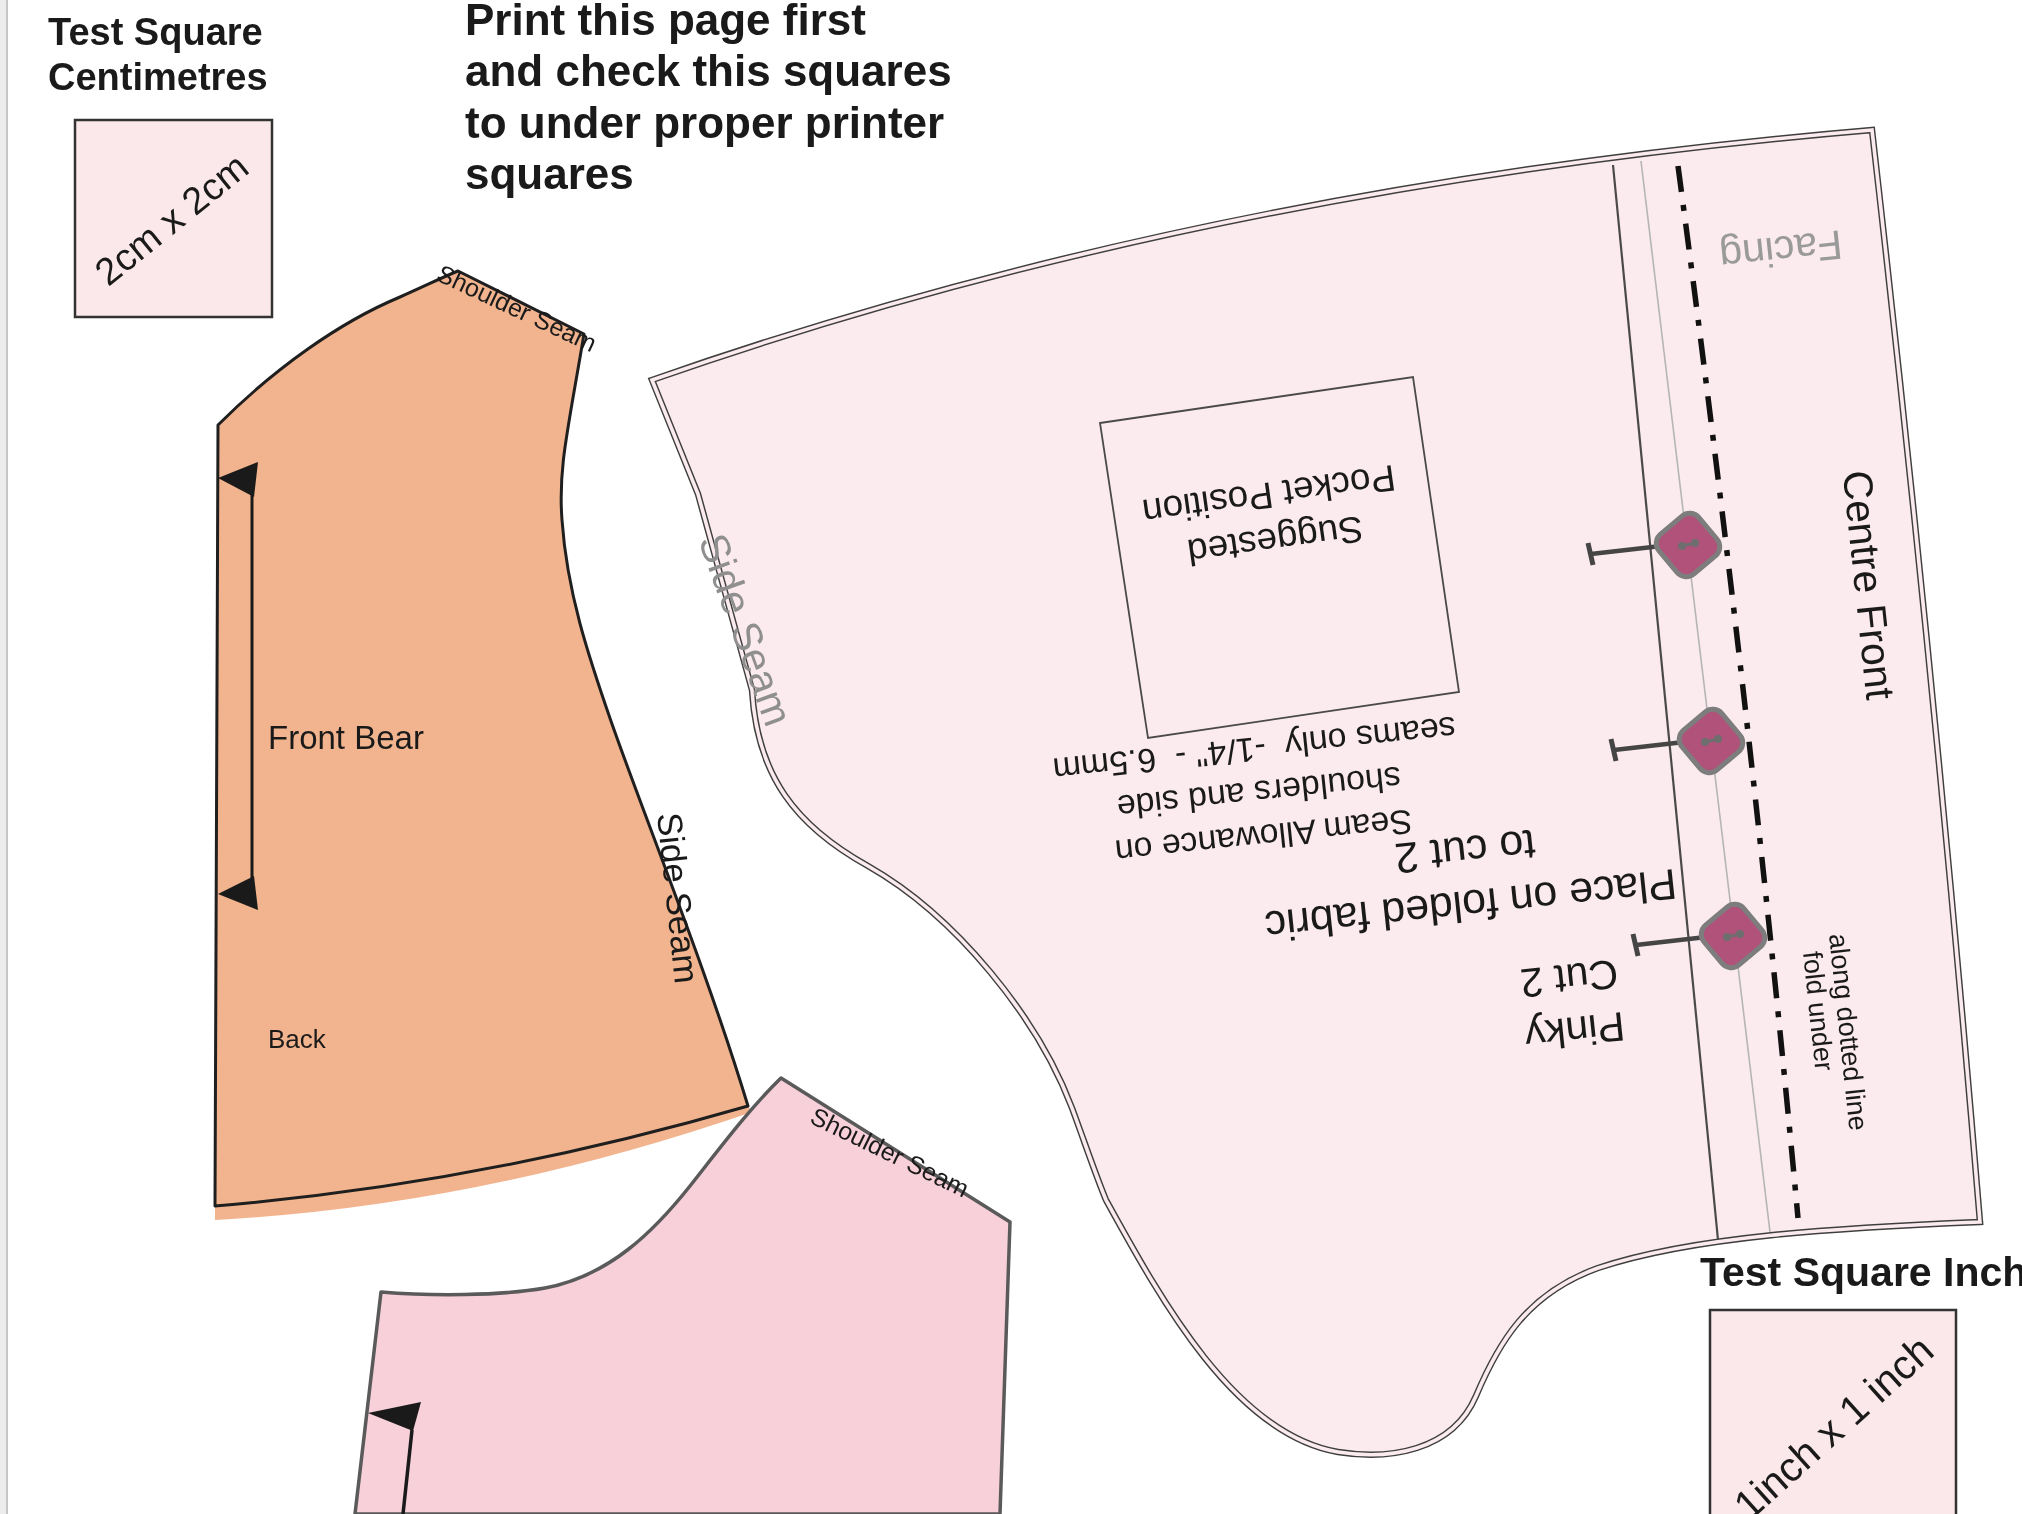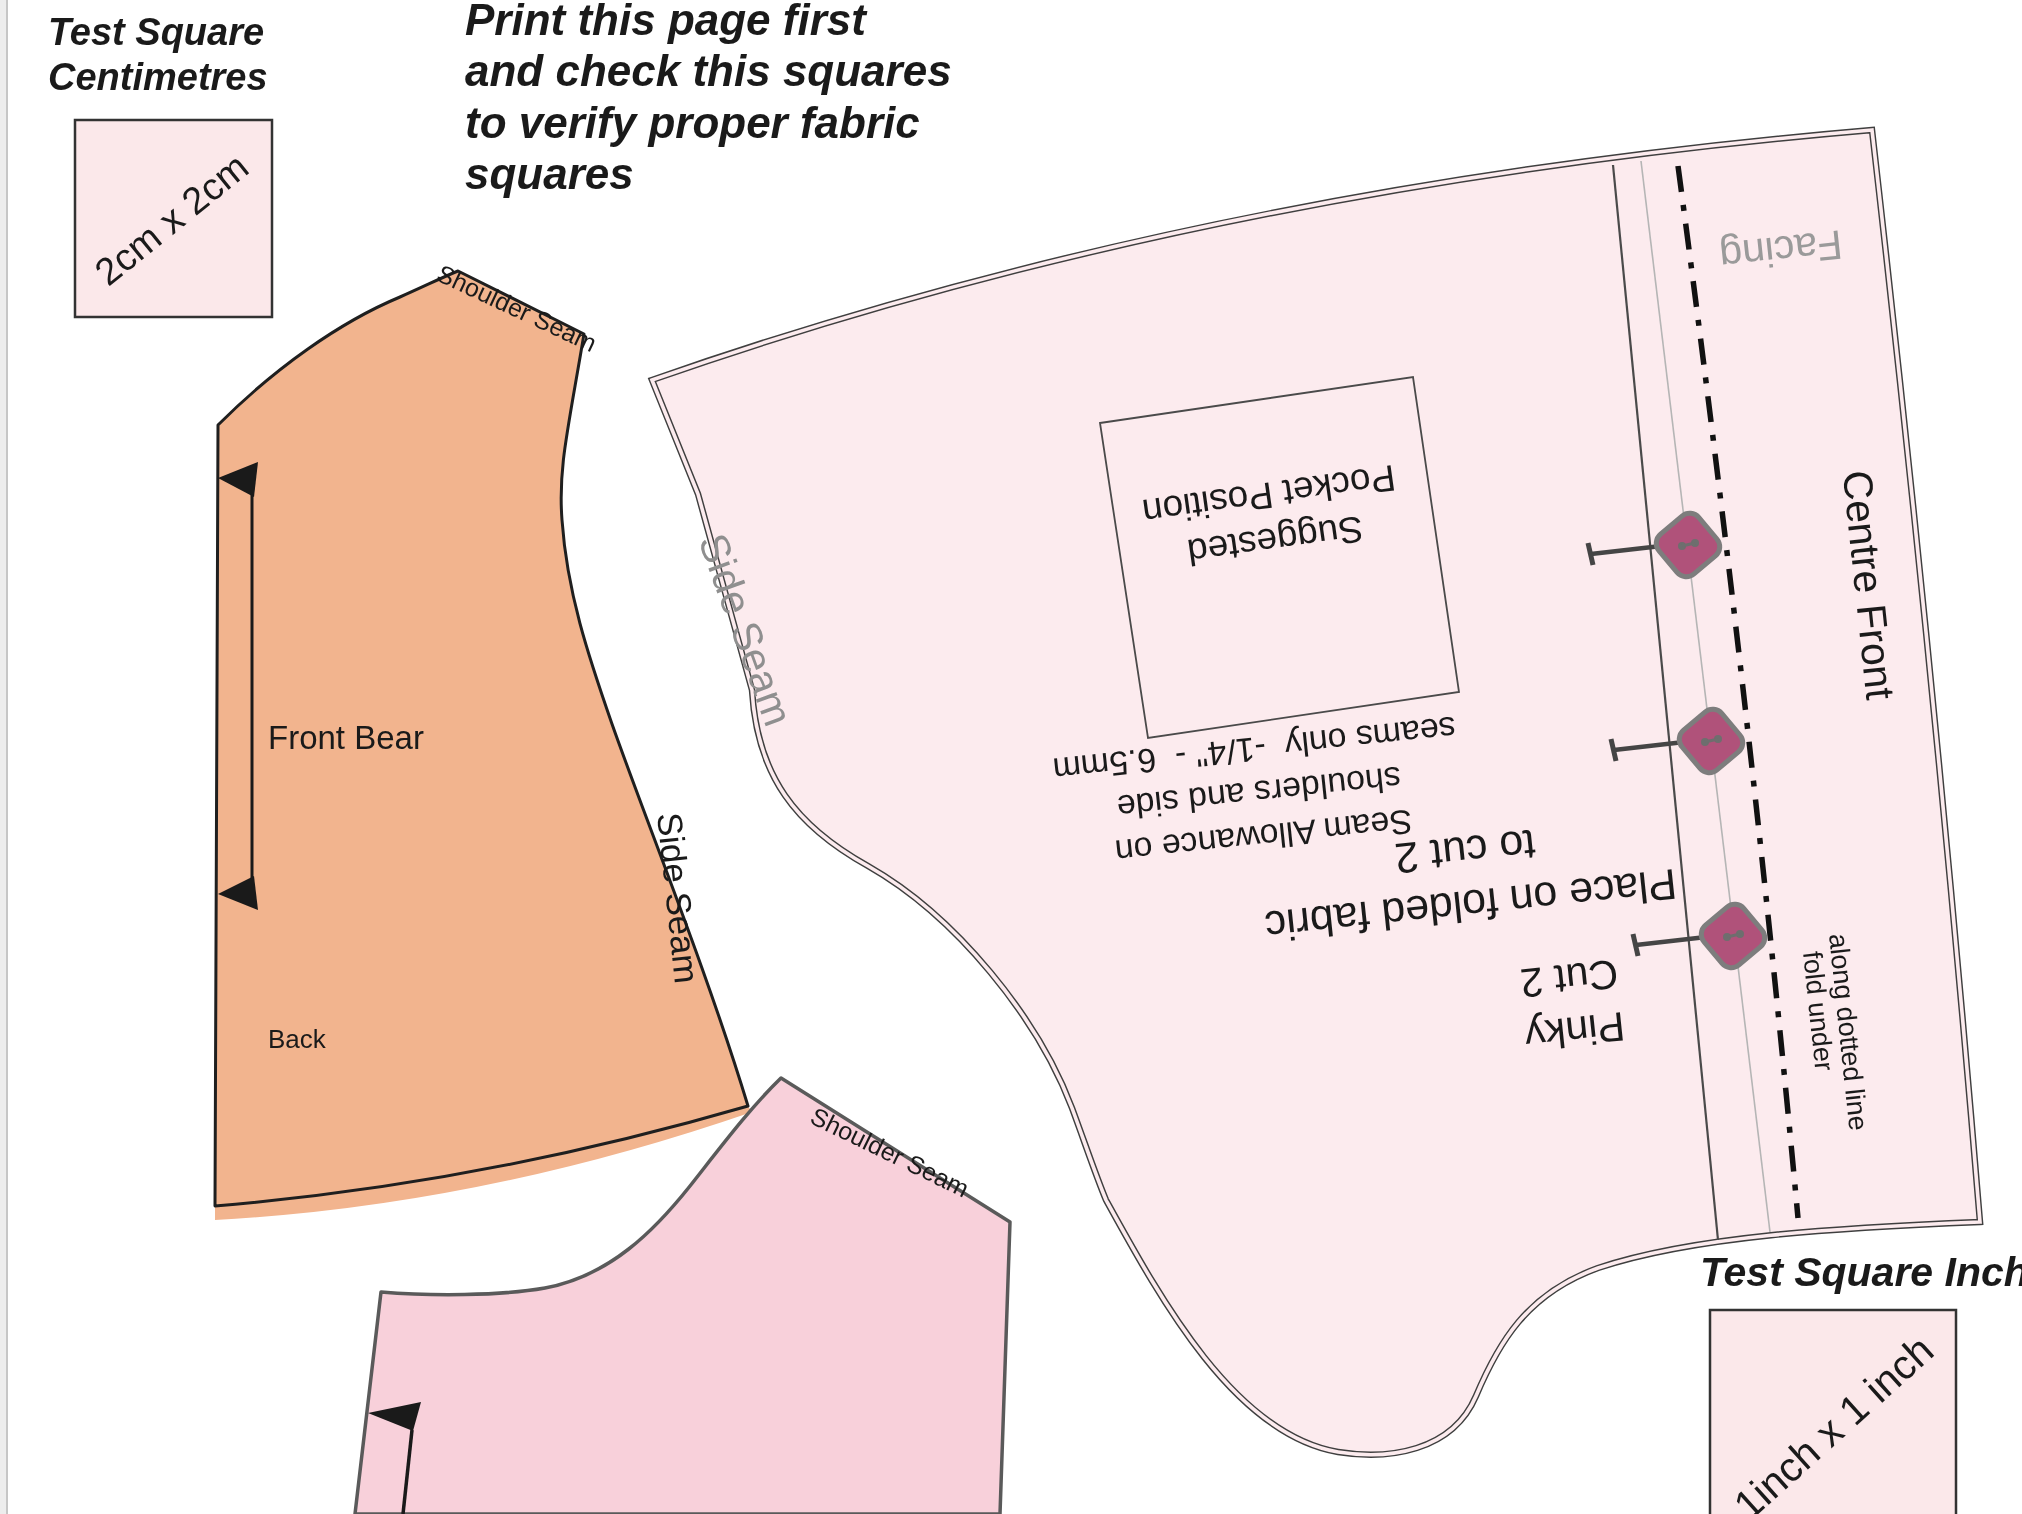--- a/index.html
+++ b/index.html
@@ -2,21 +2,21 @@
 <html><head>
 <meta charset="utf-8">
 <style>
   html,body{margin:0;padding:0;background:#ffffff;}
   #stage{
     position:relative;width:2022px;height:1514px;overflow:hidden;
     background:#ffffff;font-family:"Liberation Sans",sans-serif;color:#1a1a1a;
   }
   .txt{position:absolute;white-space:pre;line-height:1.2;}
   .ctr{transform:translate(-50%,-50%);transform-origin:center;}
-  .heading{font-weight:700;letter-spacing:0;font-style:italic;}
+  .heading{font-weight:700;letter-spacing:0;}
   svg{position:absolute;left:0;top:0;}
   .edge-strip{position:absolute;left:0;top:0;width:6px;height:1514px;background:#ededed;border-right:2px solid #c6c6c6;}
 </style>
 </head>
 <body>
 
 <div id="stage">
 
   <svg width="2022" height="1514" viewBox="0 0 2022 1514">
 
@@ -93,21 +93,21 @@
   </svg>
 
   <div class="edge-strip"></div>
 
   <div class="txt heading" style="left:48px;top:10px;font-size:38px;line-height:1.18;"><span>Test Square</span>
 <span>Centimetres</span></div>
   <div class="txt ctr" style="left:172px;top:220px;font-size:38px;transform:translate(-50%,-50%) rotate(-39deg);">2cm x 2cm</div>
 
   <div class="txt heading" style="left:465px;top:-6px;font-size:44px;line-height:1.17;"><span>Print this page first</span>
 <span>and check this squares</span>
-<span>to verify proper fabric</span>
+<span>to under proper printer</span>
 <span>squares</span></div>
 
   <div class="txt ctr" style="left:517px;top:308px;font-size:25px;transform:translate(-50%,-50%) rotate(25deg);">Shoulder Seam</div>
   <div class="txt" style="left:268px;top:718px;font-size:33px;">Front Bear</div>
   <div class="txt" style="left:268px;top:1024px;font-size:26px;">Back</div>
   <div class="txt ctr" style="left:678px;top:898px;font-size:35px;transform:translate(-50%,-50%) rotate(84deg);">Side Seam</div>
 
   <div class="txt ctr" style="left:745px;top:630px;font-size:41px;color:#8f8f8f;transform:translate(-50%,-50%) rotate(70deg);">Side Seam</div>
   <div class="txt ctr" style="left:1781px;top:250px;font-size:41px;color:#9a9a9a;transform:translate(-50%,-50%) rotate(174deg);">Facing</div>
   <div class="txt ctr" style="left:1868px;top:585px;font-size:41px;transform:translate(-50%,-50%) rotate(84deg);">Centre Front</div>

